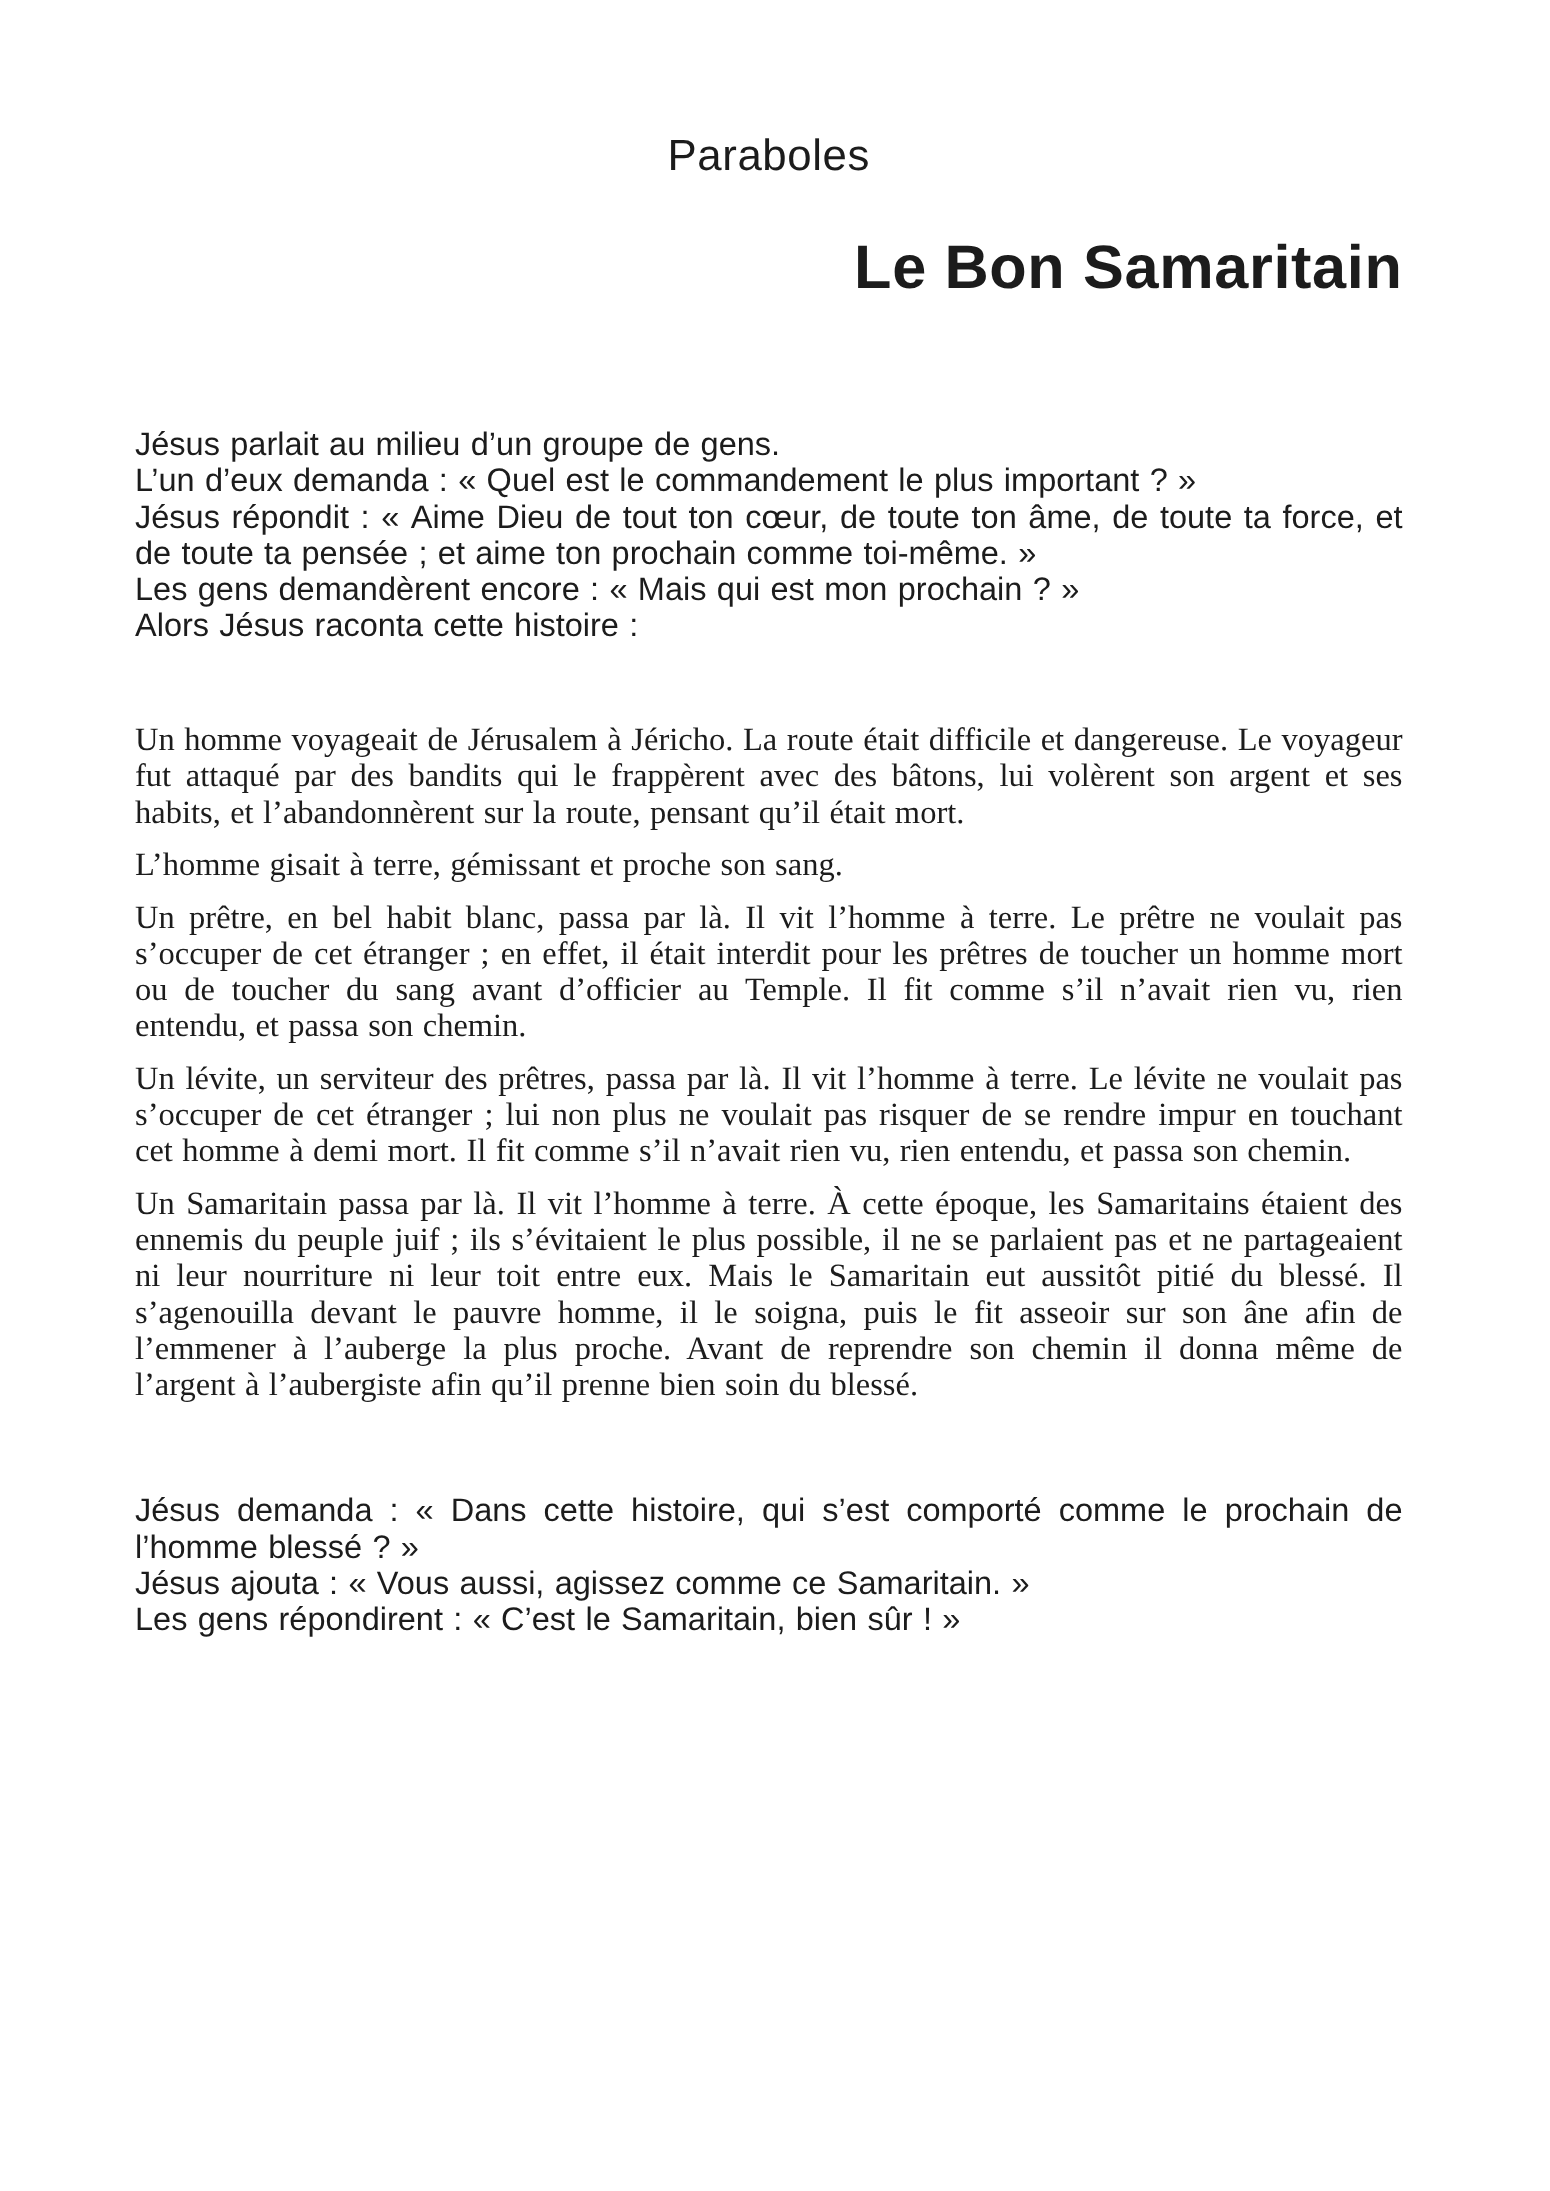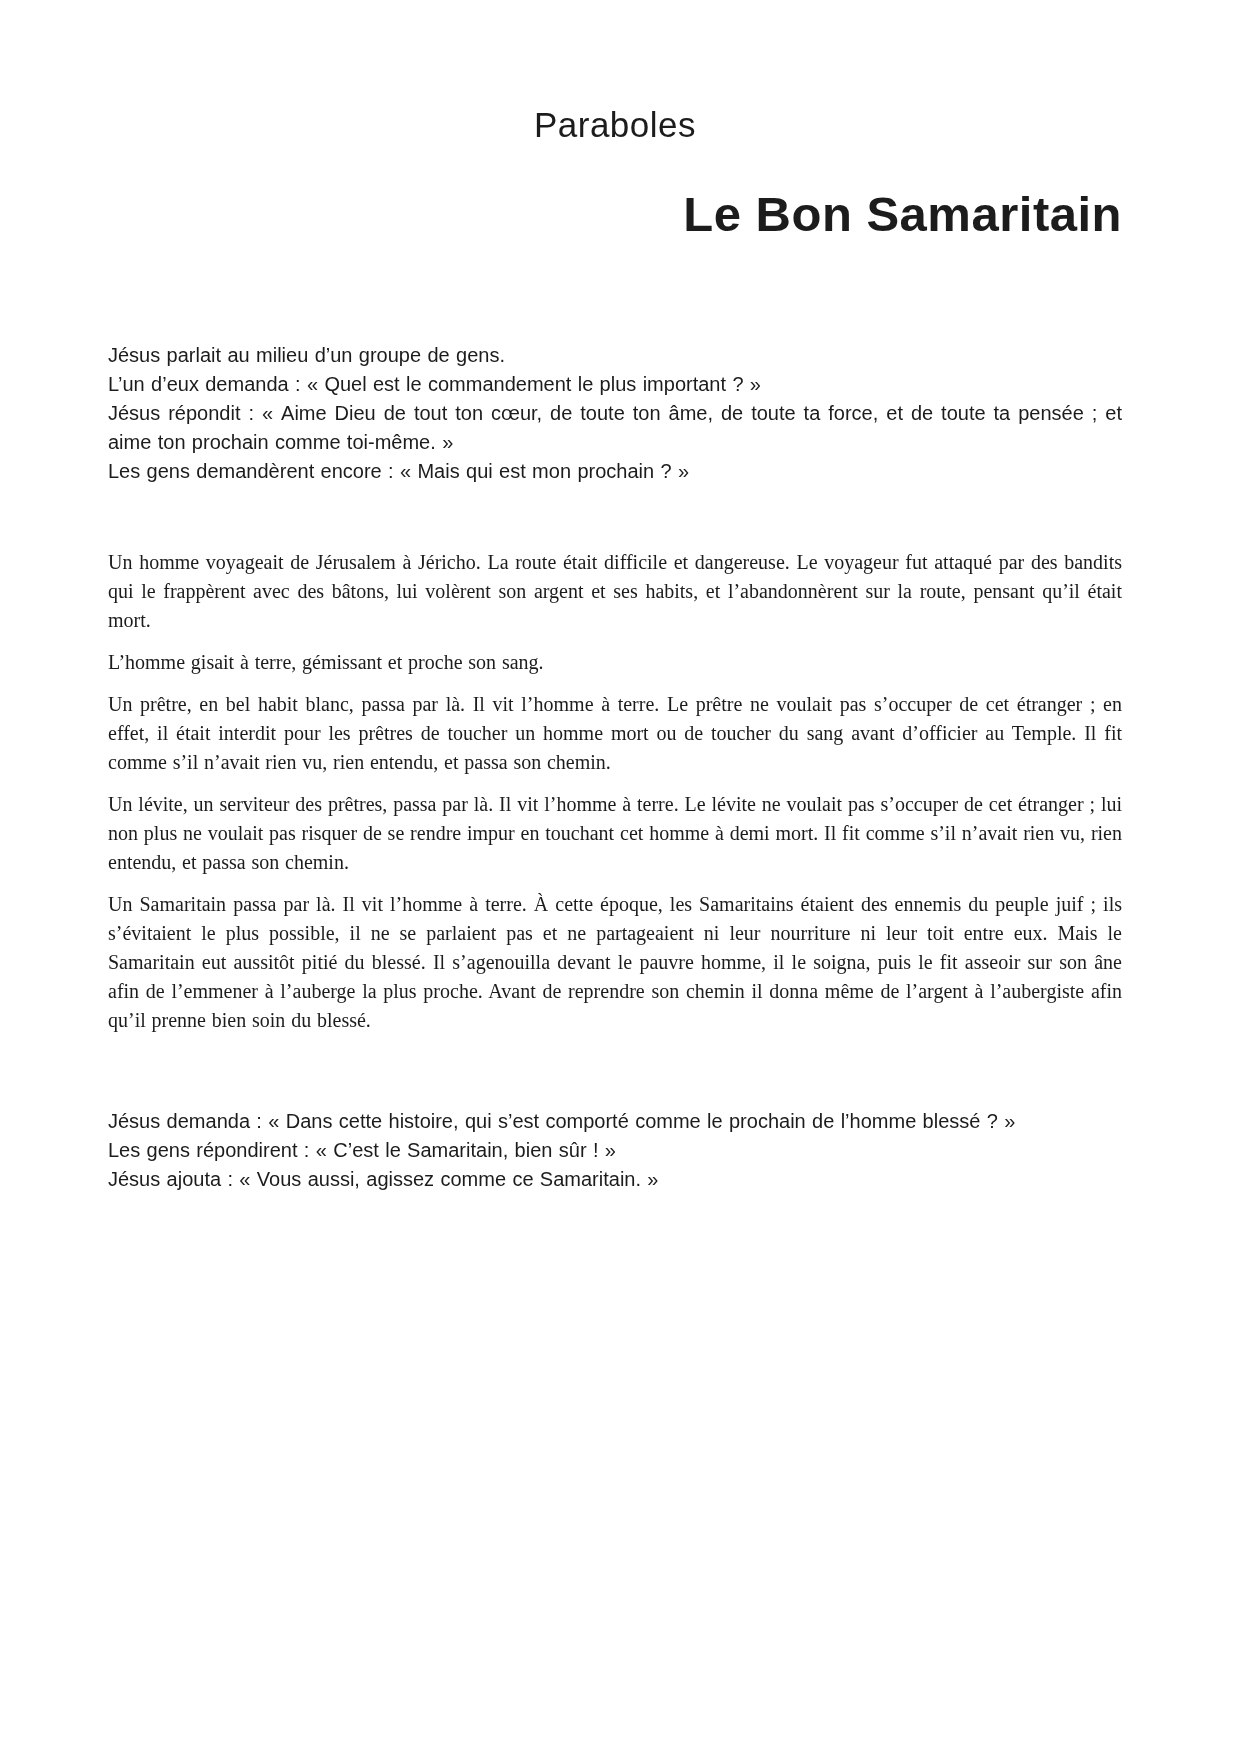--- a/index.html
+++ b/index.html
@@ -24,21 +24,21 @@
   }
   .doc-title {
     text-align: right;
     font-size: 49px;
     line-height: 1.15;
     font-weight: 700;
     margin: 40px 0 0 0;
     letter-spacing: 0.5px;
   }
   .body-text {
-    font-size: 20px;
+    font-size: 26px;
     line-height: 29px;
     text-align: justify;
     word-spacing: 0.04em;
     hyphens: none;
   }
   .intro { margin-top: 99px; }
   .story { margin-top: 62px; }
   .story p { margin: 0; font-family: Liberation Serif, serif; }
   .story p + p { margin-top: 13px; }
   .conclusion { margin-top: 72px; }
@@ -50,29 +50,30 @@
 
   <div class="kicker">Paraboles</div>
 
   <h1 class="doc-title">Le Bon Samaritain</h1>
 
   <div class="intro body-text">
     <div>Jésus parlait au milieu d’un groupe de gens.</div>
     <div>L’un d’eux demanda&nbsp;: «&nbsp;Quel est le commandement le plus important&nbsp;?&nbsp;»</div>
     <div>Jésus répondit&nbsp;: «&nbsp;Aime Dieu de tout ton cœur, de toute ton âme, de toute ta force, et de toute ta pensée&nbsp;; et aime ton prochain comme toi-même.&nbsp;»</div>
     <div>Les gens demandèrent encore&nbsp;: «&nbsp;Mais qui est mon prochain&nbsp;?&nbsp;»</div>
+    <div>Alors Jésus raconta cette histoire&nbsp;:</div>
   </div>
 
   <div class="story body-text">
     <p>Un homme voyageait de Jérusalem à Jéricho. La route était difficile et dangereuse. Le voyageur fut attaqué par des bandits qui le frappèrent avec des bâtons, lui volèrent son argent et ses habits, et l’abandonnèrent sur la route, pensant qu’il était mort.</p>
     <p>L’homme gisait à terre, gémissant et proche son sang.</p>
     <p>Un prêtre, en bel habit blanc, passa par là. Il vit l’homme à terre. Le prêtre ne voulait pas s’occuper de cet étranger&nbsp;; en effet, il était interdit pour les prêtres de toucher un homme mort ou de toucher du sang avant d’officier au Temple. Il fit comme s’il n’avait rien vu, rien entendu, et passa son chemin.</p>
     <p>Un lévite, un serviteur des prêtres, passa par là. Il vit l’homme à terre. Le lévite ne voulait pas s’occuper de cet étranger&nbsp;; lui non plus ne voulait pas risquer de se rendre impur en touchant cet homme à demi mort. Il fit comme s’il n’avait rien vu, rien entendu, et passa son chemin.</p>
     <p>Un Samaritain passa par là. Il vit l’homme à terre. À cette époque, les Samaritains étaient des ennemis du peuple juif&nbsp;; ils s’évitaient le plus possible, il ne se parlaient pas et ne partageaient ni leur nourriture ni leur toit entre eux. Mais le Samaritain eut aussitôt pitié du blessé. Il s’agenouilla devant le pauvre homme, il le soigna, puis le fit asseoir sur son âne afin de l’emmener à l’auberge la plus proche. Avant de reprendre son chemin il donna même de l’argent à l’aubergiste afin qu’il prenne bien soin du blessé.</p>
   </div>
 
   <div class="conclusion body-text">
     <div>Jésus demanda&nbsp;: «&nbsp;Dans cette histoire, qui s’est comporté comme le prochain de l’homme blessé&nbsp;?&nbsp;»</div>
+    <div>Jésus ajouta&nbsp;: «&nbsp;Vous aussi, agissez comme ce Samaritain.&nbsp;»</div>
     <div>Les gens répondirent&nbsp;: «&nbsp;C’est le Samaritain, bien sûr&nbsp;!&nbsp;»</div>
-    <div>Jésus ajouta&nbsp;: «&nbsp;Vous aussi, agissez comme ce Samaritain.&nbsp;»</div>
   </div>
 
 </div>
 
 </body></html>

